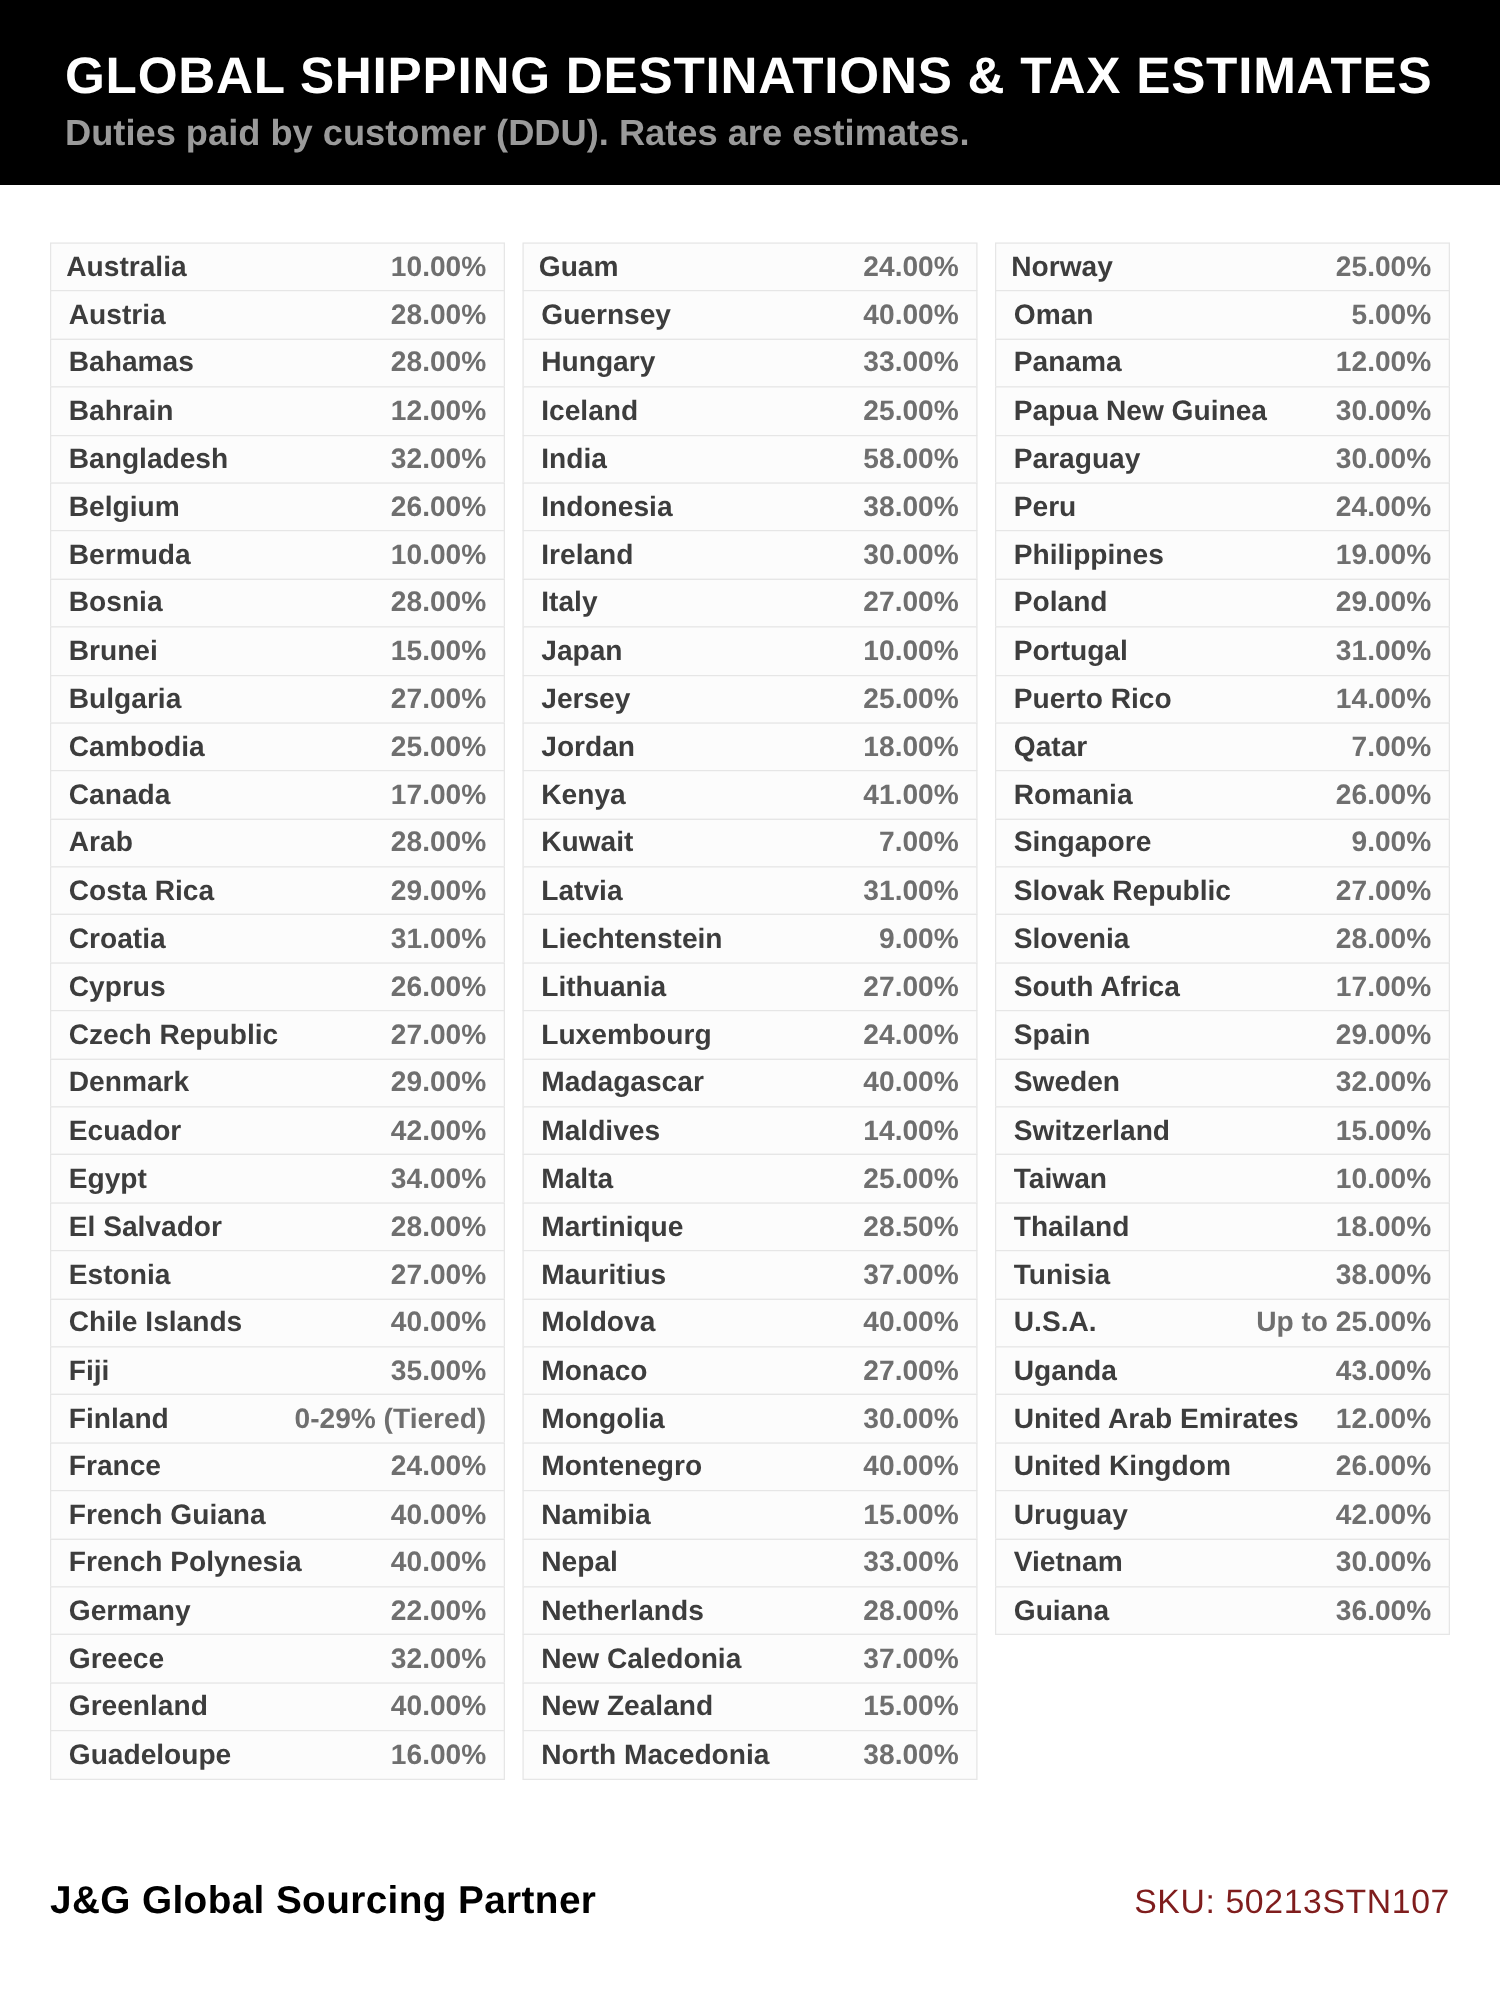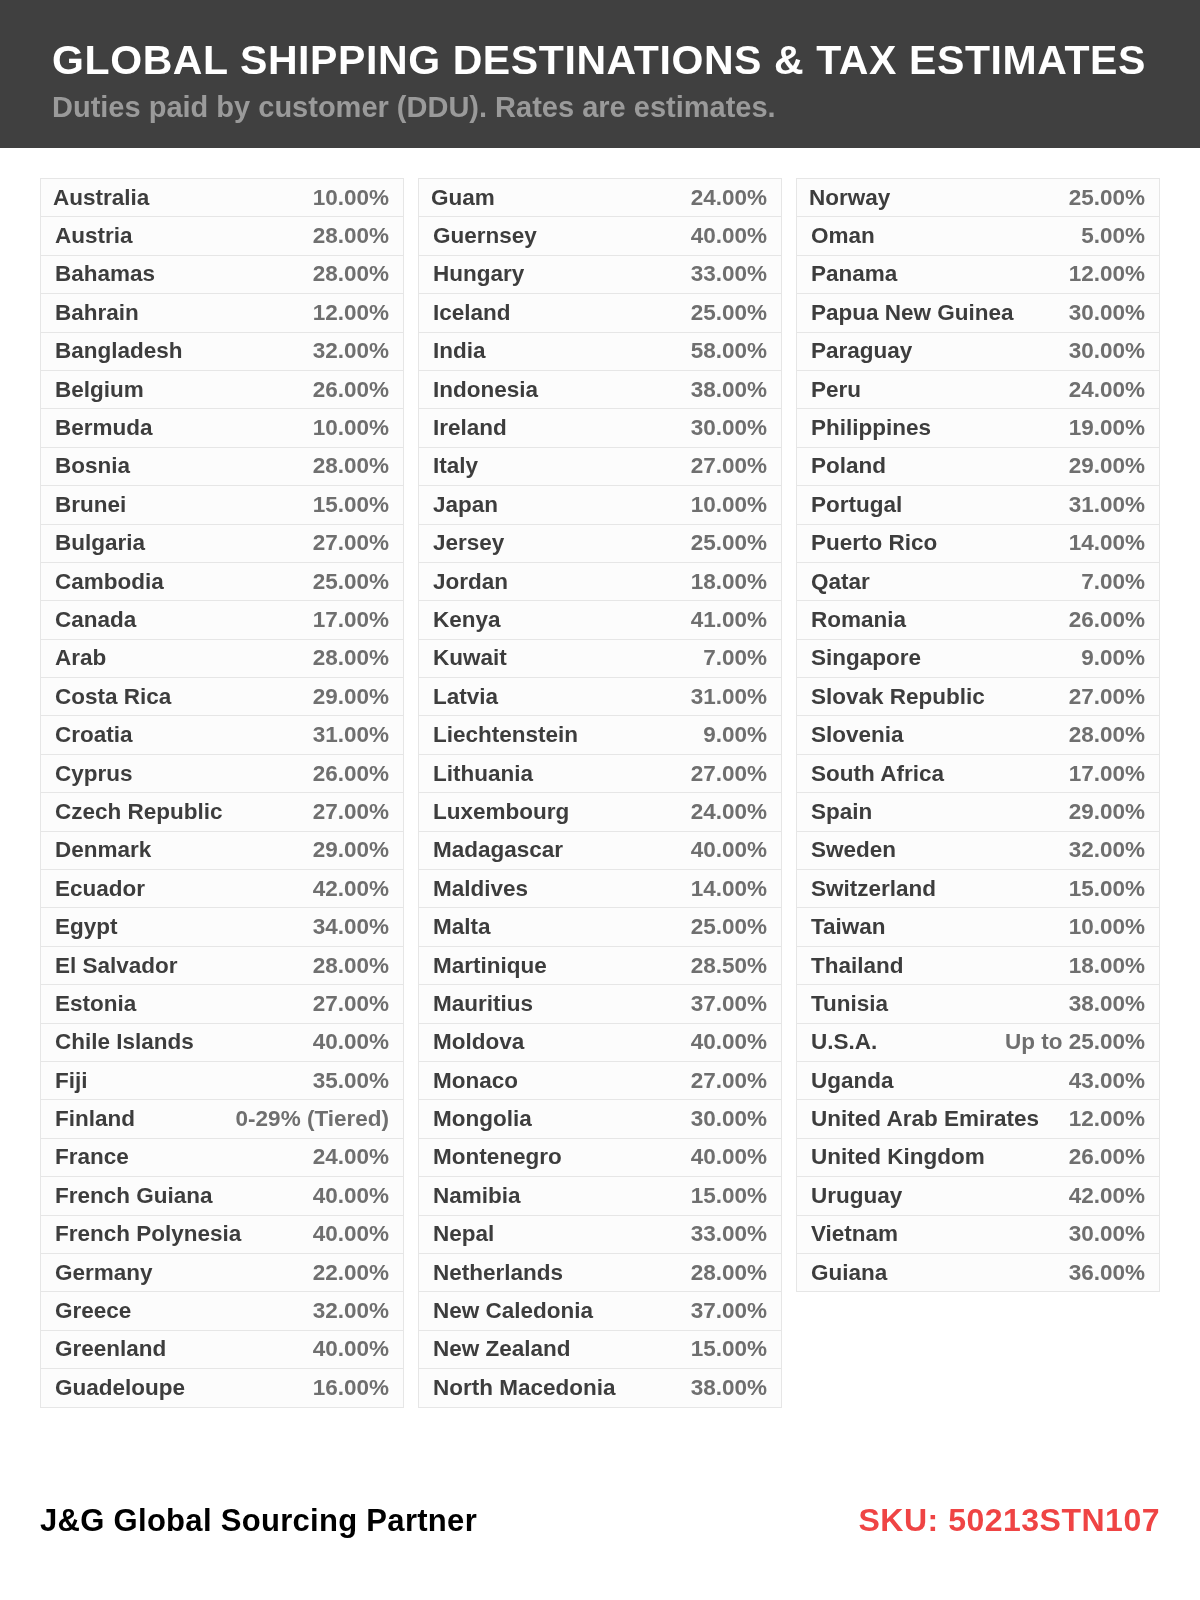--- a/index.html
+++ b/index.html
@@ -8,21 +8,21 @@
     width: 1200px;
     height: 1600px;
     position: relative;
     font-family: "Liberation Sans", "DejaVu Sans", sans-serif;
     overflow: hidden;
   }
   .page { width: 100%; height: 100%; position: relative; }
 
   
   header {
-    background: #404040;
+    background: #000000;
     height: 148px;
     width: 100%;
     padding: 38px 52px 0 52px;
   }
   header h1 {
     color: #ffffff;
     font-size: 41px;
     font-weight: 800;
     letter-spacing: 0.6px;
     line-height: 1.1;
@@ -45,21 +45,21 @@
   .row {
     height: 39.4px;
     display: flex;
     align-items: center;
     justify-content: space-between;
     padding: 0 14px;
     background: #fcfcfc;
     border: 1px solid #e6e6e6;
     margin-top: -1px;
   }
-  .row:first-child { margin-top: 0; padding-left: 12px; }
+  .row:first-child { margin-top: 16px; padding-left: 12px; }
   .country {
     font-size: 22.5px;
     font-weight: 700;
     color: #3d3d3d;
     white-space: nowrap;
   }
   .rate {
     font-size: 22.5px;
     font-weight: 700;
     color: #6f6f6f;
@@ -77,23 +77,23 @@
     justify-content: space-between;
     align-items: baseline;
   }
   .brand {
     color: #000000;
     font-size: 31px;
     font-weight: 800;
     letter-spacing: 0.3px;
   }
   .sku {
-    color: #ef4444;
-    font-size: 32px;
-    font-weight: 700;
+    color: #7f1d1d;
+    font-size: 27px;
+    font-weight: 400;
     letter-spacing: 0.5px;
   }
 </style>
 </head>
 <body>
 
 <div class="page">
 
   <header>
     <h1>GLOBAL SHIPPING DESTINATIONS &amp; TAX ESTIMATES</h1>

